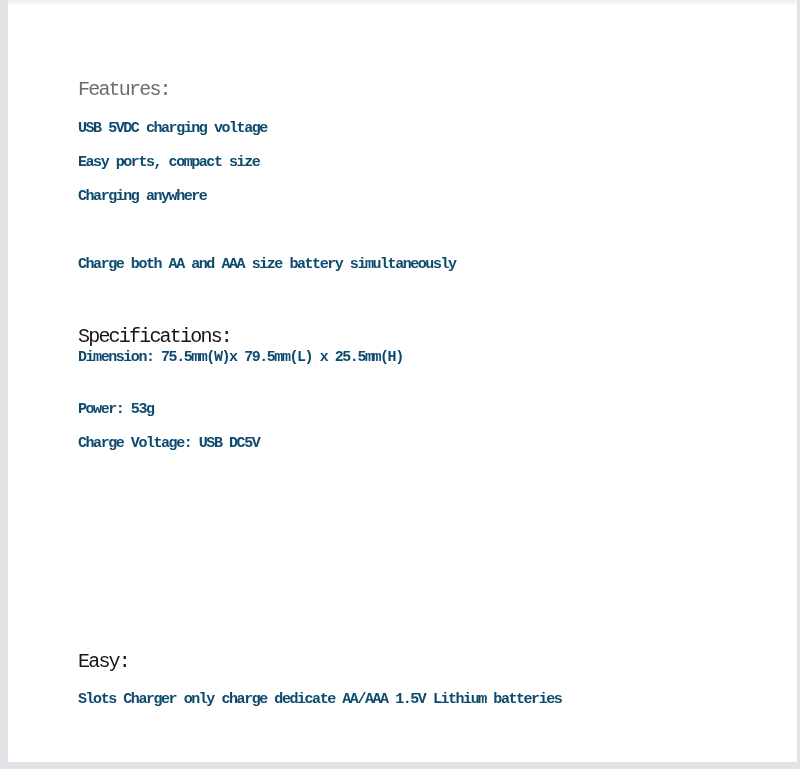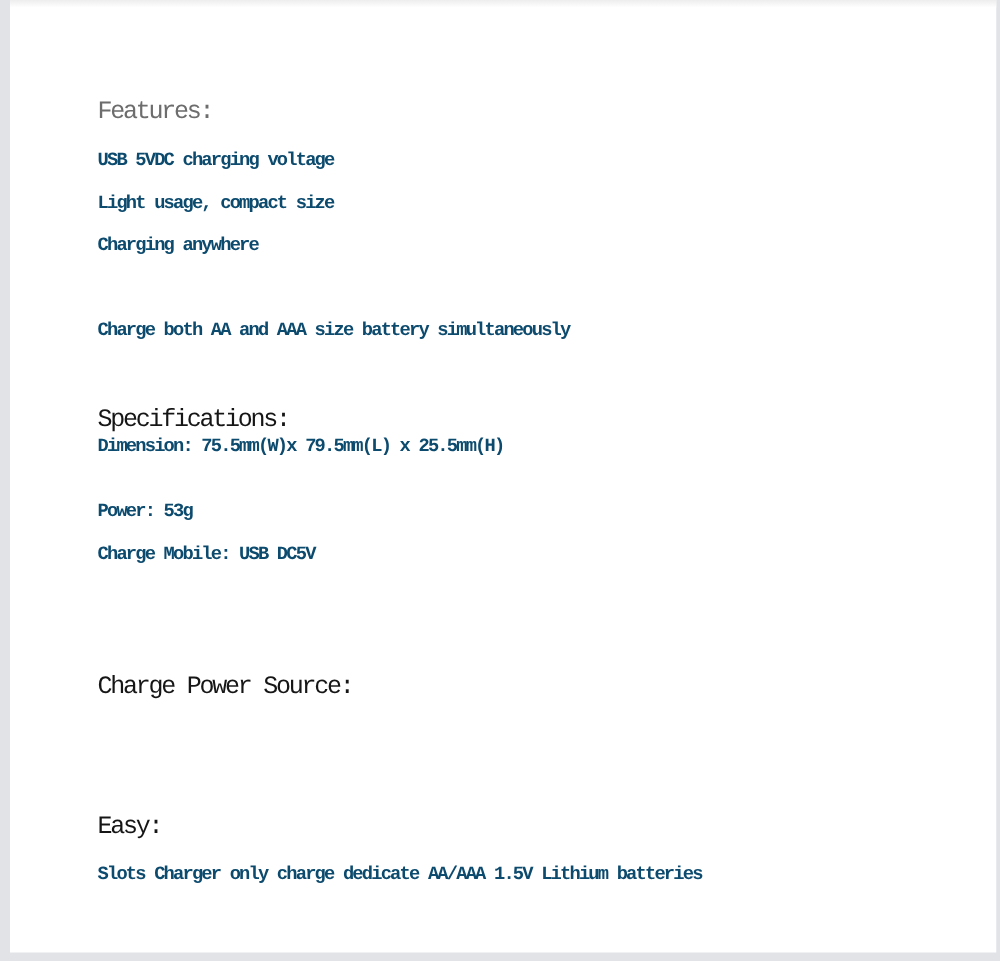--- a/index.html
+++ b/index.html
@@ -53,27 +53,26 @@
     color: #0c4a6e;
   }
 </style>
 </head>
 <body>
 
 <div class="paper">
 
   <div class="line heading muted" style="top:80px">Features:</div>
   <div class="line body-line" style="top:121px">USB 5VDC charging voltage</div>
-  <div class="line body-line" style="top:155px">Light usage, compact size</div>
+  <div class="line body-line" style="top:155px">Easy ports, compact size</div>
   <div class="line body-line" style="top:189px">Charging anywhere</div>
   <div class="line body-line" style="top:257px">Charge both AA and AAA size battery simultaneously</div>
 
   <div class="line heading" style="top:327px">Specifications:</div>
   <div class="line body-line" style="top:350px">Dimension: 75.5mm(W)x 79.5mm(L) x 25.5mm(H)</div>
   <div class="line body-line" style="top:402px">Power: 53g</div>
-  <div class="line body-line" style="top:436px">Charge Mobile: USB DC5V</div>
+  <div class="line body-line" style="top:436px">Charge Voltage: USB DC5V</div>
 
-  <div class="line heading" style="top:540px">Charge Power Source:</div>
 
   <div class="line heading" style="top:652px">Easy:</div>
   <div class="line body-line" style="top:692px">Slots Charger only charge dedicate AA/AAA 1.5V Lithium batteries</div>
 
 </div>
 
 </body></html>

